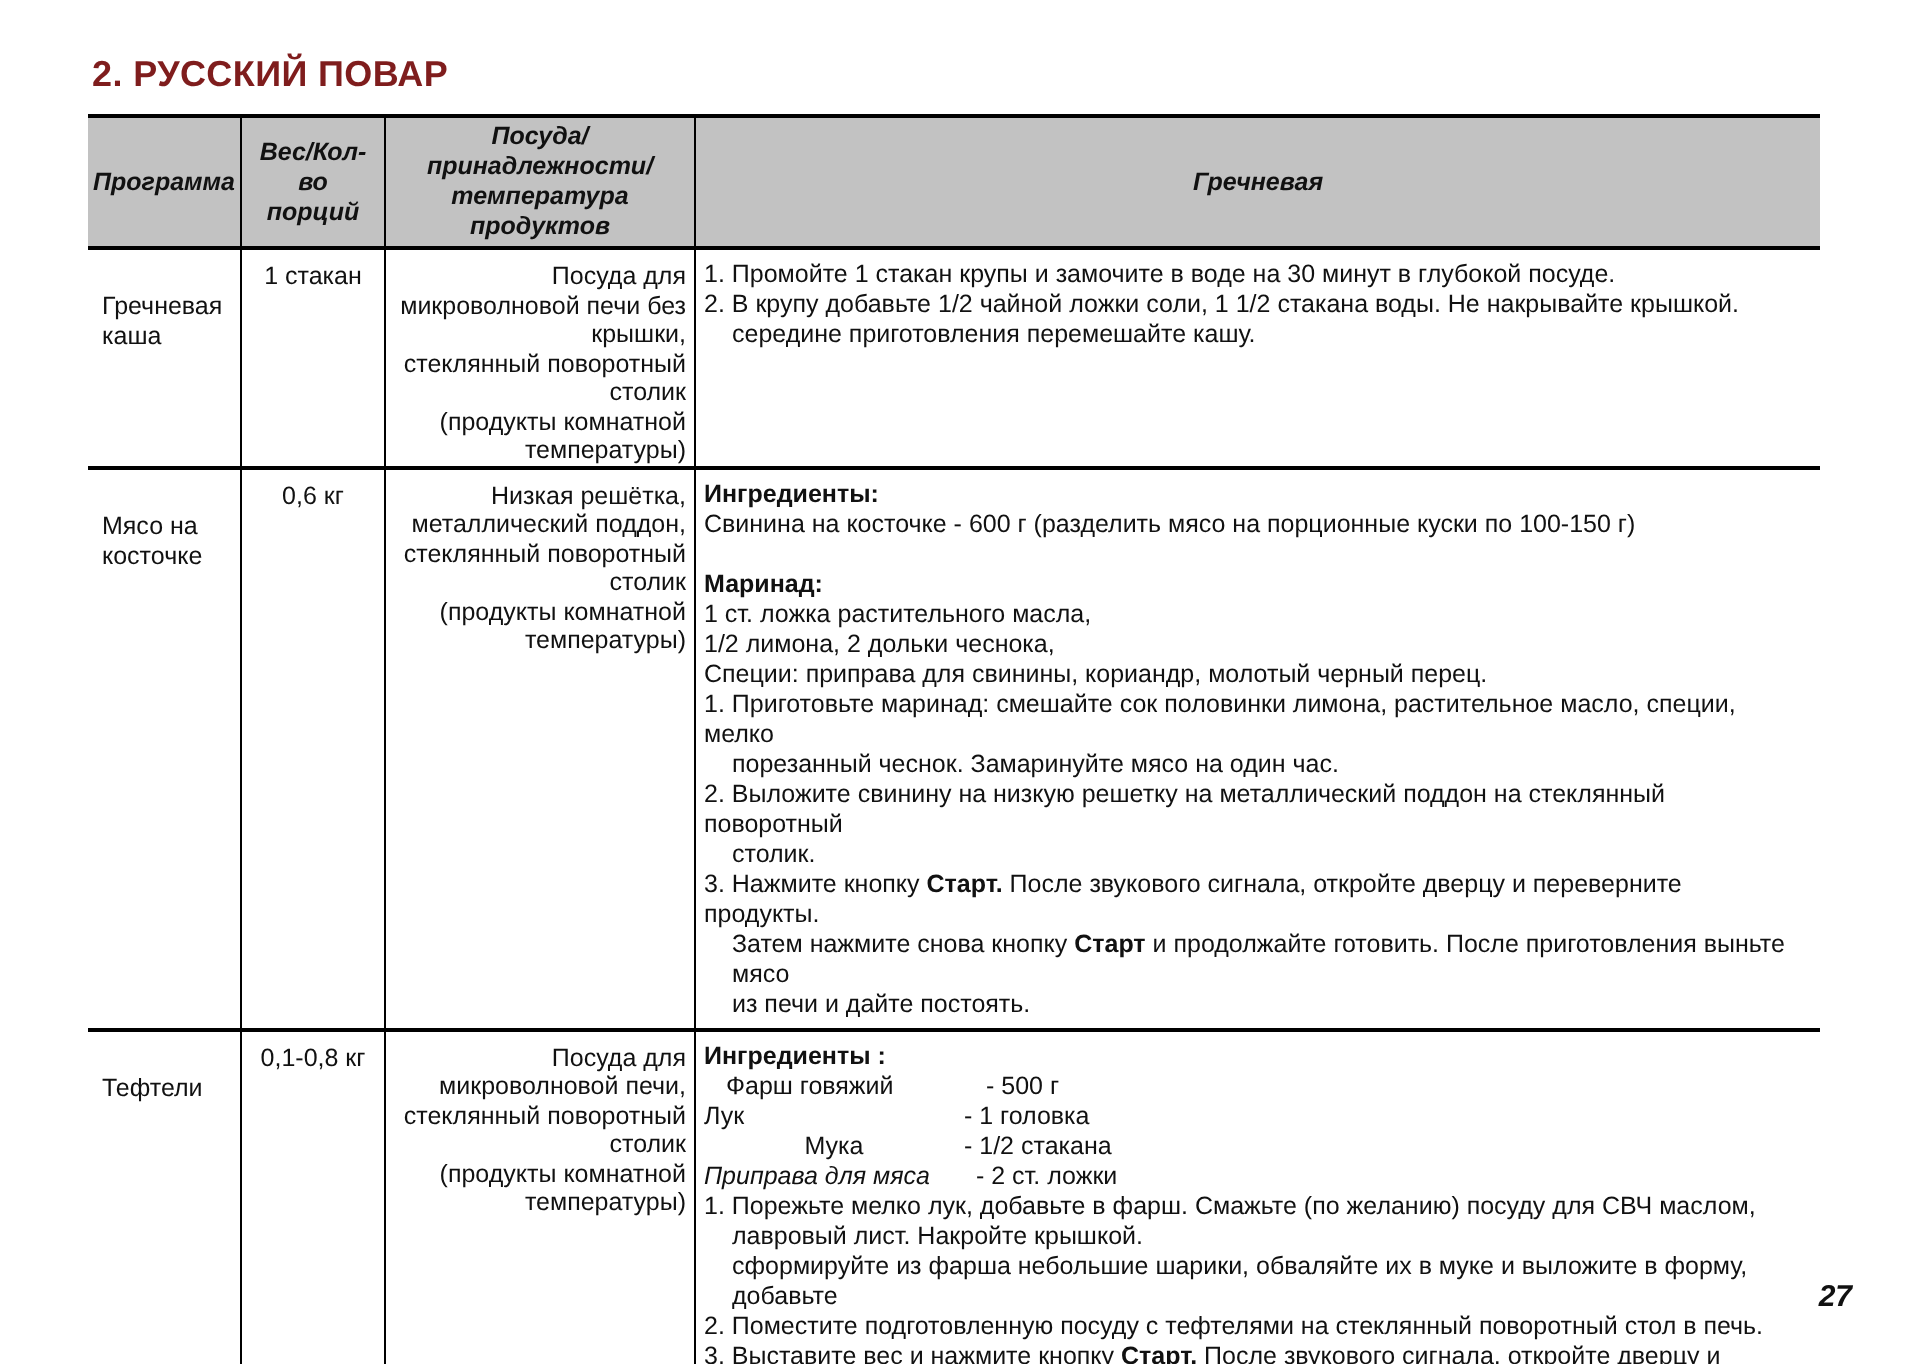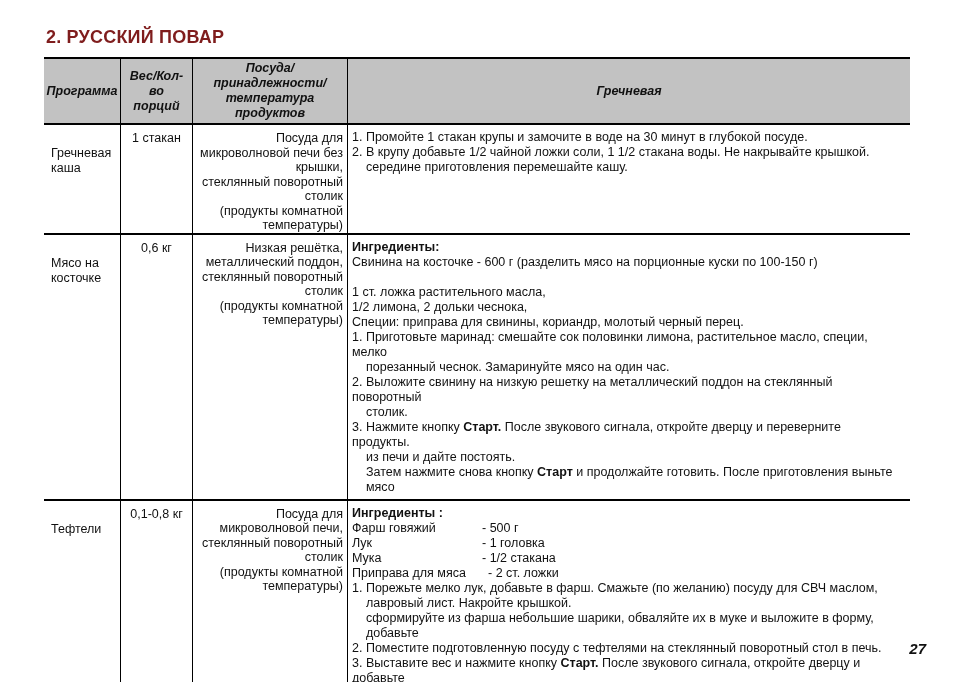--- a/index.html
+++ b/index.html
@@ -85,48 +85,49 @@
     <div class="cell c-dishes">Низкая решётка,
 металлический поддон,
 стеклянный поворотный
 столик
 (продукты комнатной
 температуры)</div>
     <div class="cell c-instr">
         <div class="iline"><span class="b">Ингредиенты:</span></div>
         <div class="iline"><span>Свинина на косточке - 600 г (разделить мясо на порционные куски по 100-150 г)</span></div>
         <div class="iline">&nbsp;</div>
+        <div class="iline"><span class="b">Маринад:</span></div>
         <div class="iline"><span>1 ст. ложка растительного масла,</span></div>
         <div class="iline"><span>1/2 лимона, 2 дольки чеснока,</span></div>
         <div class="iline"><span>Специи: приправа для свинины, кориандр, молотый черный перец.</span></div>
         <div class="iline"><span>1. Приготовьте маринад: смешайте сок половинки лимона, растительное масло, специи, мелко</span></div>
         <div class="iline ind"><span>порезанный чеснок. Замаринуйте мясо на один час.</span></div>
         <div class="iline"><span>2. Выложите свинину на низкую решетку на металлический поддон на стеклянный поворотный</span></div>
         <div class="iline ind"><span>столик.</span></div>
         <div class="iline"><span>3. Нажмите кнопку </span><span class="b">Старт.</span><span> После звукового сигнала, откройте дверцу и переверните продукты.</span></div>
+        <div class="iline ind"><span>Затем нажмите снова кнопку </span><span class="b">Старт</span><span> и продолжайте готовить. После приготовления выньте мясо</span></div>
         <div class="iline ind"><span>из печи и дайте постоять.</span></div>
-        <div class="iline ind"><span>Затем нажмите снова кнопку </span><span class="b">Старт</span><span> и продолжайте готовить. После приготовления выньте мясо</span></div>
       </div>
   </div>
 
   <div class="trow">
     <div class="cell c-program">Тефтели</div>
     <div class="cell c-weight">0,1-0,8 кг</div>
     <div class="cell c-dishes">Посуда для
 микроволновой печи,
 стеклянный поворотный
 столик
 (продукты комнатной
 температуры)</div>
     <div class="cell c-instr">
         <div class="iline"><span class="b">Ингредиенты :</span></div>
-        <div class="iline"><span style="display: inline-block; width: 130px;">Фарш говяжий</span><span>- 500 г</span></div>
+        <div class="iline"><span style="display: inline-block; width: 130px; margin-left: 11px;">Фарш говяжий</span><span>- 500 г</span></div>
         <div class="iline"><span style="display: inline-block; width: 130px;">Лук</span><span>- 1 головка</span></div>
-        <div class="iline"><span style="display: inline-block; width: 130px;">Мука</span><span>- 1/2 стакана</span></div>
-        <div class="iline"><span style="display: inline-block; width: 136px;">Приправа для мяса</span><span>- 2 ст. ложки</span></div>
+        <div class="iline"><span style="display: inline-block; width: 130px; text-align: center;">Мука</span><span>- 1/2 стакана</span></div>
+        <div class="iline"><span style="display: inline-block; width: 136px; font-style: italic;">Приправа для мяса</span><span>- 2 ст. ложки</span></div>
         <div class="iline"><span>1. Порежьте мелко лук, добавьте в фарш. Смажьте (по желанию) посуду для СВЧ маслом,</span></div>
         <div class="iline ind"><span>лавровый лист. Накройте крышкой.</span></div>
         <div class="iline ind"><span>сформируйте из фарша небольшие шарики, обваляйте их в муке и выложите в форму, добавьте</span></div>
         <div class="iline"><span>2. Поместите подготовленную посуду с тефтелями на стеклянный поворотный стол в печь.</span></div>
         <div class="iline"><span>3. Выставите вес и нажмите кнопку </span><span class="b">Старт.</span><span> После звукового сигнала, откройте дверцу и добавьте</span></div>
       </div>
   </div>
 </div>
 
 <div class="page-number">27</div>

